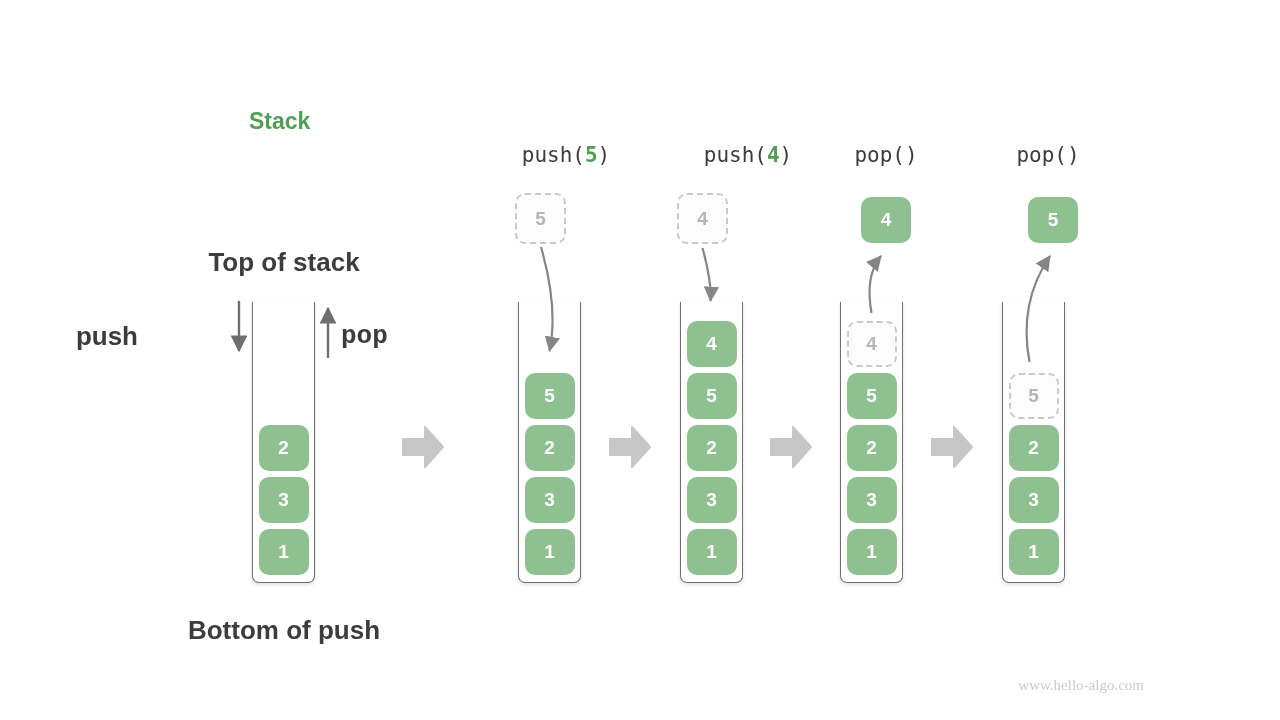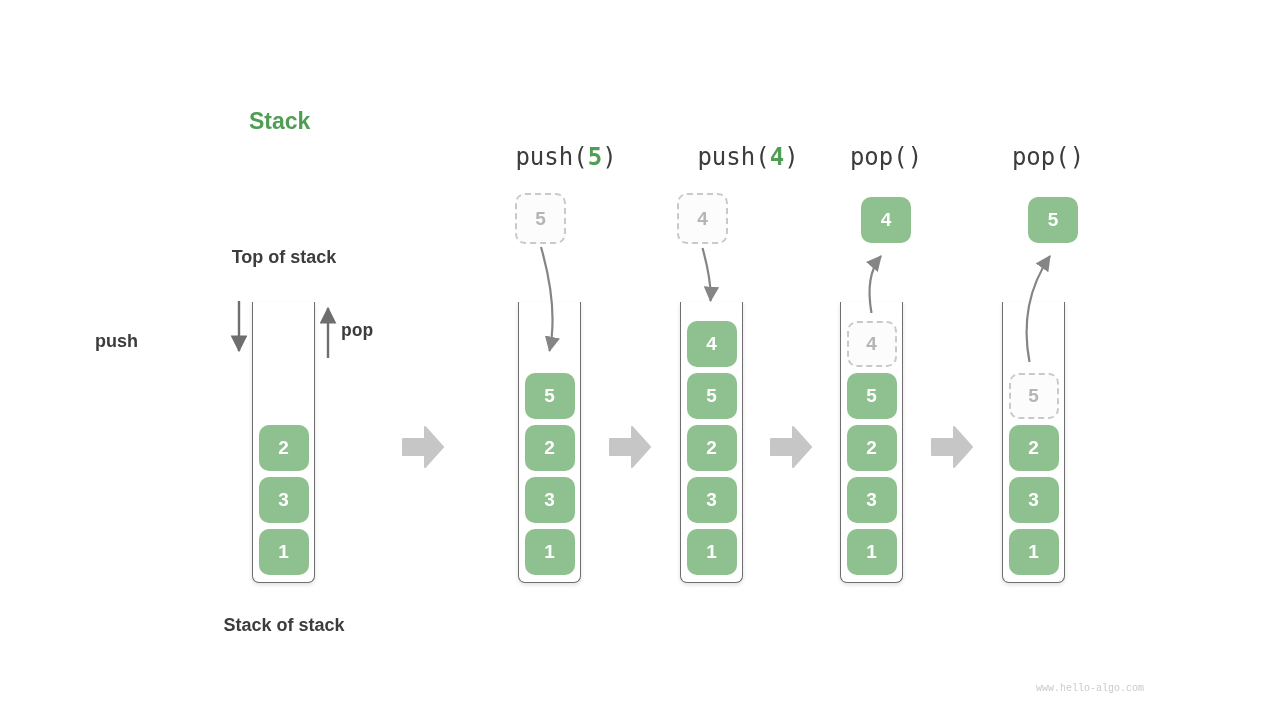--- a/index.html
+++ b/index.html
@@ -5,21 +5,21 @@
   html,body{margin:0;padding:0;background:#fff;}
   .canvas{
     position:relative;width:1192px;height:720px;background:#ffffff;
     font-family:"Liberation Sans",sans-serif;overflow:hidden;border-radius:20px;
   }
   .title{
     position:absolute;left:249px;top:108px;
     font-size:23px;font-weight:bold;color:var(--accent-green,#4f9e53);
   }
   .bold-label{
-    position:absolute;font-size:18px;font-weight:bold;
+    position:absolute;font-size:26px;font-weight:bold;
     color:var(--text-dark,#3c3c3c);white-space:nowrap;
   }
   .centerx{transform:translateX(-50%);}
   .cup{
     position:absolute;top:302px;width:63px;height:281px;box-sizing:border-box;
     border:1.5px solid var(--wall-gray,#6e6e6e);border-top:none;
     border-radius:0 0 7px 7px;
     display:flex;flex-direction:column;justify-content:flex-end;align-items:center;
     gap:6px;padding-bottom:7px;
     box-shadow:0 2px 4px rgba(0,0,0,0.12);
@@ -41,40 +41,40 @@
     display:flex;align-items:center;justify-content:center;
   }
   .float.solid{background:var(--box-green,#8fc08f);color:#ffffff;}
   .float.ghost{
     width:51px;height:51px;background:#fcfcfc;
     border:2px dashed var(--ghost-border,#c9c9c9);
     color:var(--ghost-text,#b5b5b5);
   }
   .op{
     position:absolute;top:143px;transform:translateX(-50%);
-    font-family:"DejaVu Sans Mono",monospace;font-size:24px;
+    font-family:"DejaVu Sans Mono",monospace;font-size:21px;
     color:var(--text-dark,#3c3c3c);white-space:nowrap;text-align:center;
   }
   .op .arg{color:var(--accent-green,#4f9e53);font-weight:bold;}
   .watermark{
     position:absolute;right:48px;bottom:26px;
-    font-family:Liberation Mono, monospace;font-size:10px;
+    font-family:Liberation Serif, serif;font-size:15px;
     color:var(--watermark-gray,#cbcbcb);
   }
   svg.overlay{position:absolute;left:0;top:0;pointer-events:none;}
 </style>
 </head>
 <body>
 
 <div class="canvas">
 
   <div class="title">Stack</div>
   <div class="bold-label centerx" style="left:284px;top:247px;">Top of stack</div>
-  <div class="bold-label centerx" style="left:284px;top:615px;">Stack of stack</div>
-  <div class="bold-label" style="right:1054px;top:331px;margin-left:44px;">push</div>
+  <div class="bold-label centerx" style="left:284px;top:615px;">Bottom of push</div>
+  <div class="bold-label" style="right:1054px;top:321px;margin-left:44px;">push</div>
   <div class="bold-label" style="left:341px;top:321px;font-family:Liberation Mono, monospace;">pop</div>
 
   <div class="op" style="left:566px;"><span>push(</span><span class="arg">5</span><span>)</span></div>
   <div class="op" style="left:748px;"><span>push(</span><span class="arg">4</span><span>)</span></div>
   <div class="op" style="left:886px;"><span>pop()</span></div>
   <div class="op" style="left:1048px;"><span>pop()</span></div>
 
   <div class="float ghost" style="left:515px;top:193px;">5</div>
   <div class="float ghost" style="left:677px;top:193px;">4</div>
   <div class="float solid" style="left:861px;top:197px;">4</div>

